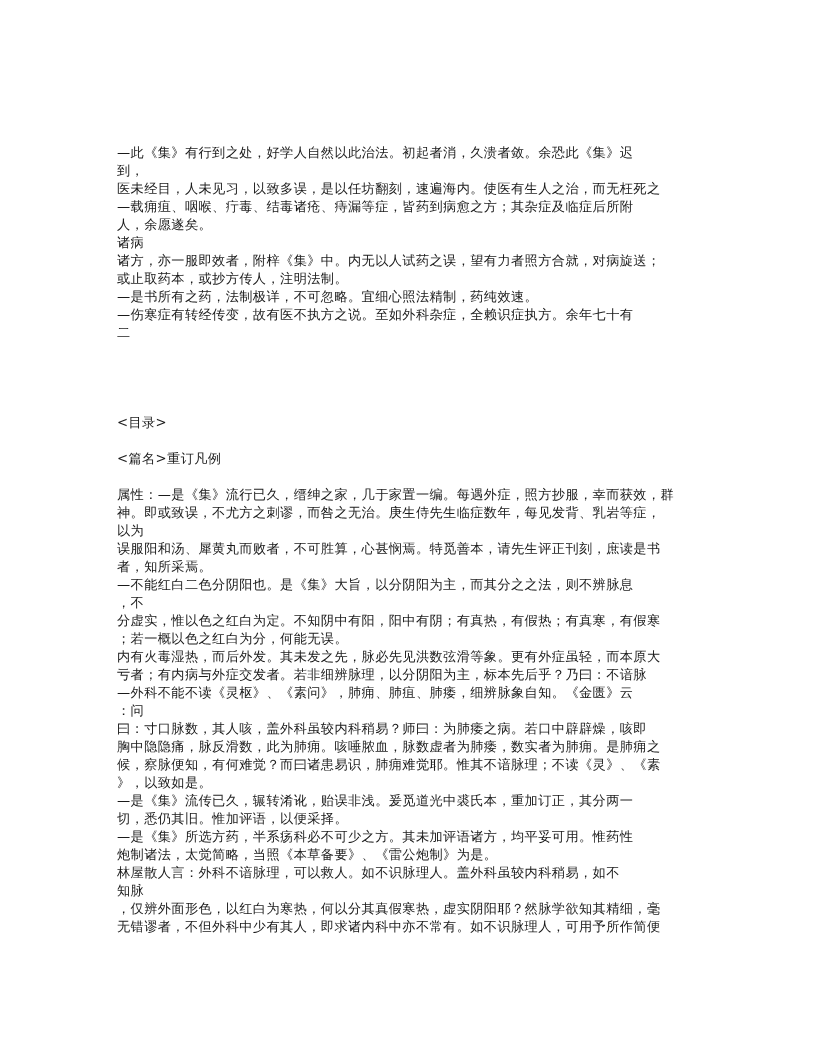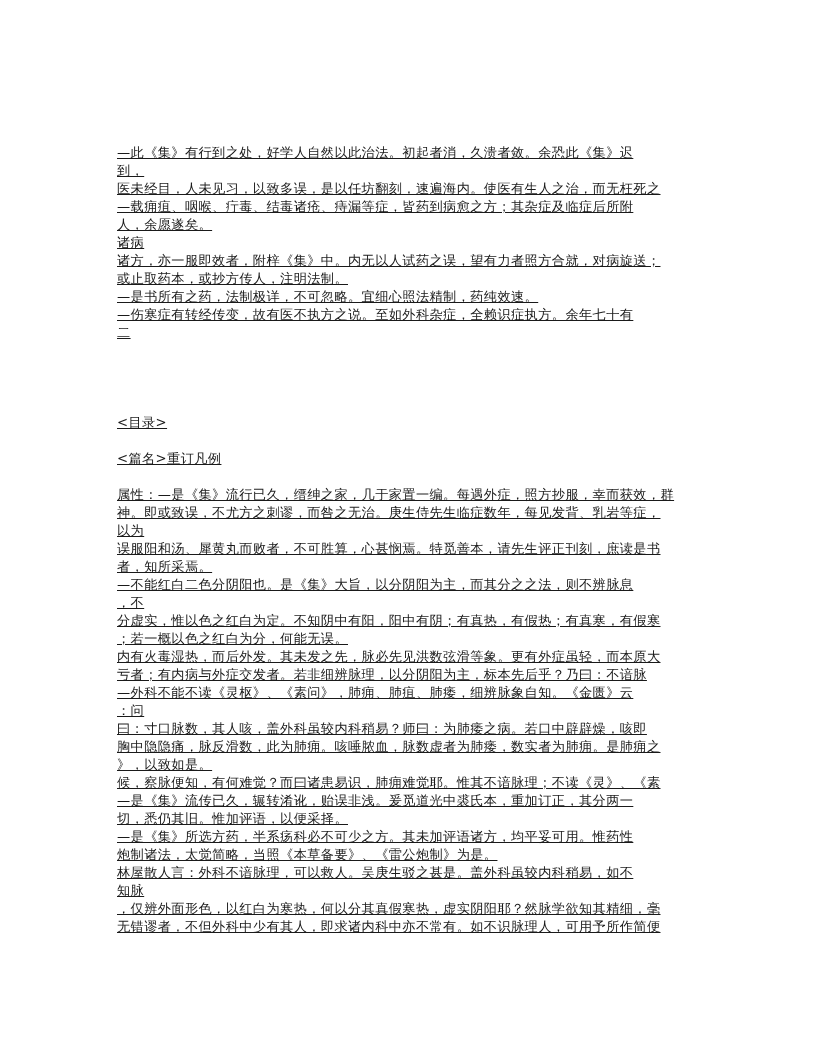--- a/index.html
+++ b/index.html
@@ -1,19 +1,19 @@
 <!DOCTYPE html>
 <html><head>
 <meta charset="utf-8">
 <style>
   html, body { margin: 0; padding: 0; background: #ffffff; }
   body { width: 816px; height: 1056px; position: relative; overflow: hidden;
          font-family: "DejaVu Sans", "Liberation Sans", sans-serif; color: #1a1a1a; }
   .page { position: absolute; left: 117px; top: 144px; width: 580px; }
-  .line { font-size: 13.2px; line-height: 18px; height: 18px; white-space: nowrap; letter-spacing: 0.4px; text-decoration: underline; }
+  .line { font-size: 13.2px; line-height: 18px; height: 18px; white-space: nowrap; letter-spacing: 0.4px; }
   .gap1 { height: 18px; }
   .gap-big { height: 54px; }
 </style>
 </head>
 <body>
 
 <div class="page">
   <div>
     <div class="line">—此《集》有行到之处，好学人自然以此治法。初起者消，久溃者敛。余恐此《集》迟</div>
     <div class="line">到，</div>
@@ -45,24 +45,24 @@
     <div class="line">—不能红白二色分阴阳也。是《集》大旨，以分阴阳为主，而其分之之法，则不辨脉息</div>
     <div class="line">，不</div>
     <div class="line">分虚实，惟以色之红白为定。不知阴中有阳，阳中有阴；有真热，有假热；有真寒，有假寒</div>
     <div class="line">；若一概以色之红白为分，何能无误。</div>
     <div class="line">内有火毒湿热，而后外发。其未发之先，脉必先见洪数弦滑等象。更有外症虽轻，而本原大</div>
     <div class="line">亏者；有内病与外症交发者。若非细辨脉理，以分阴阳为主，标本先后乎？乃曰：不谙脉</div>
     <div class="line">—外科不能不读《灵枢》、《素问》，肺痈、肺疽、肺痿，细辨脉象自知。《金匮》云</div>
     <div class="line">：问</div>
     <div class="line">曰：寸口脉数，其人咳，盖外科虽较内科稍易？师曰：为肺痿之病。若口中辟辟燥，咳即</div>
     <div class="line">胸中隐隐痛，脉反滑数，此为肺痈。咳唾脓血，脉数虚者为肺痿，数实者为肺痈。是肺痈之</div>
+    <div class="line">候，察脉便知，有何难觉？而曰诸患易识，肺痈难觉耶。惟其不谙脉理；不读《灵》、《素</div>
     <div class="line">》，以致如是。</div>
-    <div class="line">候，察脉便知，有何难觉？而曰诸患易识，肺痈难觉耶。惟其不谙脉理；不读《灵》、《素</div>
     <div class="line">—是《集》流传已久，辗转淆讹，贻误非浅。爰觅道光中裘氏本，重加订正，其分两一</div>
     <div class="line">切，悉仍其旧。惟加评语，以便采择。</div>
     <div class="line">—是《集》所选方药，半系疡科必不可少之方。其未加评语诸方，均平妥可用。惟药性</div>
     <div class="line">炮制诸法，太觉简略，当照《本草备要》、《雷公炮制》为是。</div>
-    <div class="line">林屋散人言：外科不谙脉理，可以救人。吴庚生驳之甚是。盖外科虽较内科稍易，如不</div>
+    <div class="line">林屋散人言：外科不谙脉理，可以救人。如不识脉理人。盖外科虽较内科稍易，如不</div>
     <div class="line">知脉</div>
     <div class="line">，仅辨外面形色，以红白为寒热，何以分其真假寒热，虚实阴阳耶？然脉学欲知其精细，毫</div>
     <div class="line">无错谬者，不但外科中少有其人，即求诸内科中亦不常有。如不识脉理人，可用予所作简便</div>
   </div>
 </div>
 
 </body></html>

